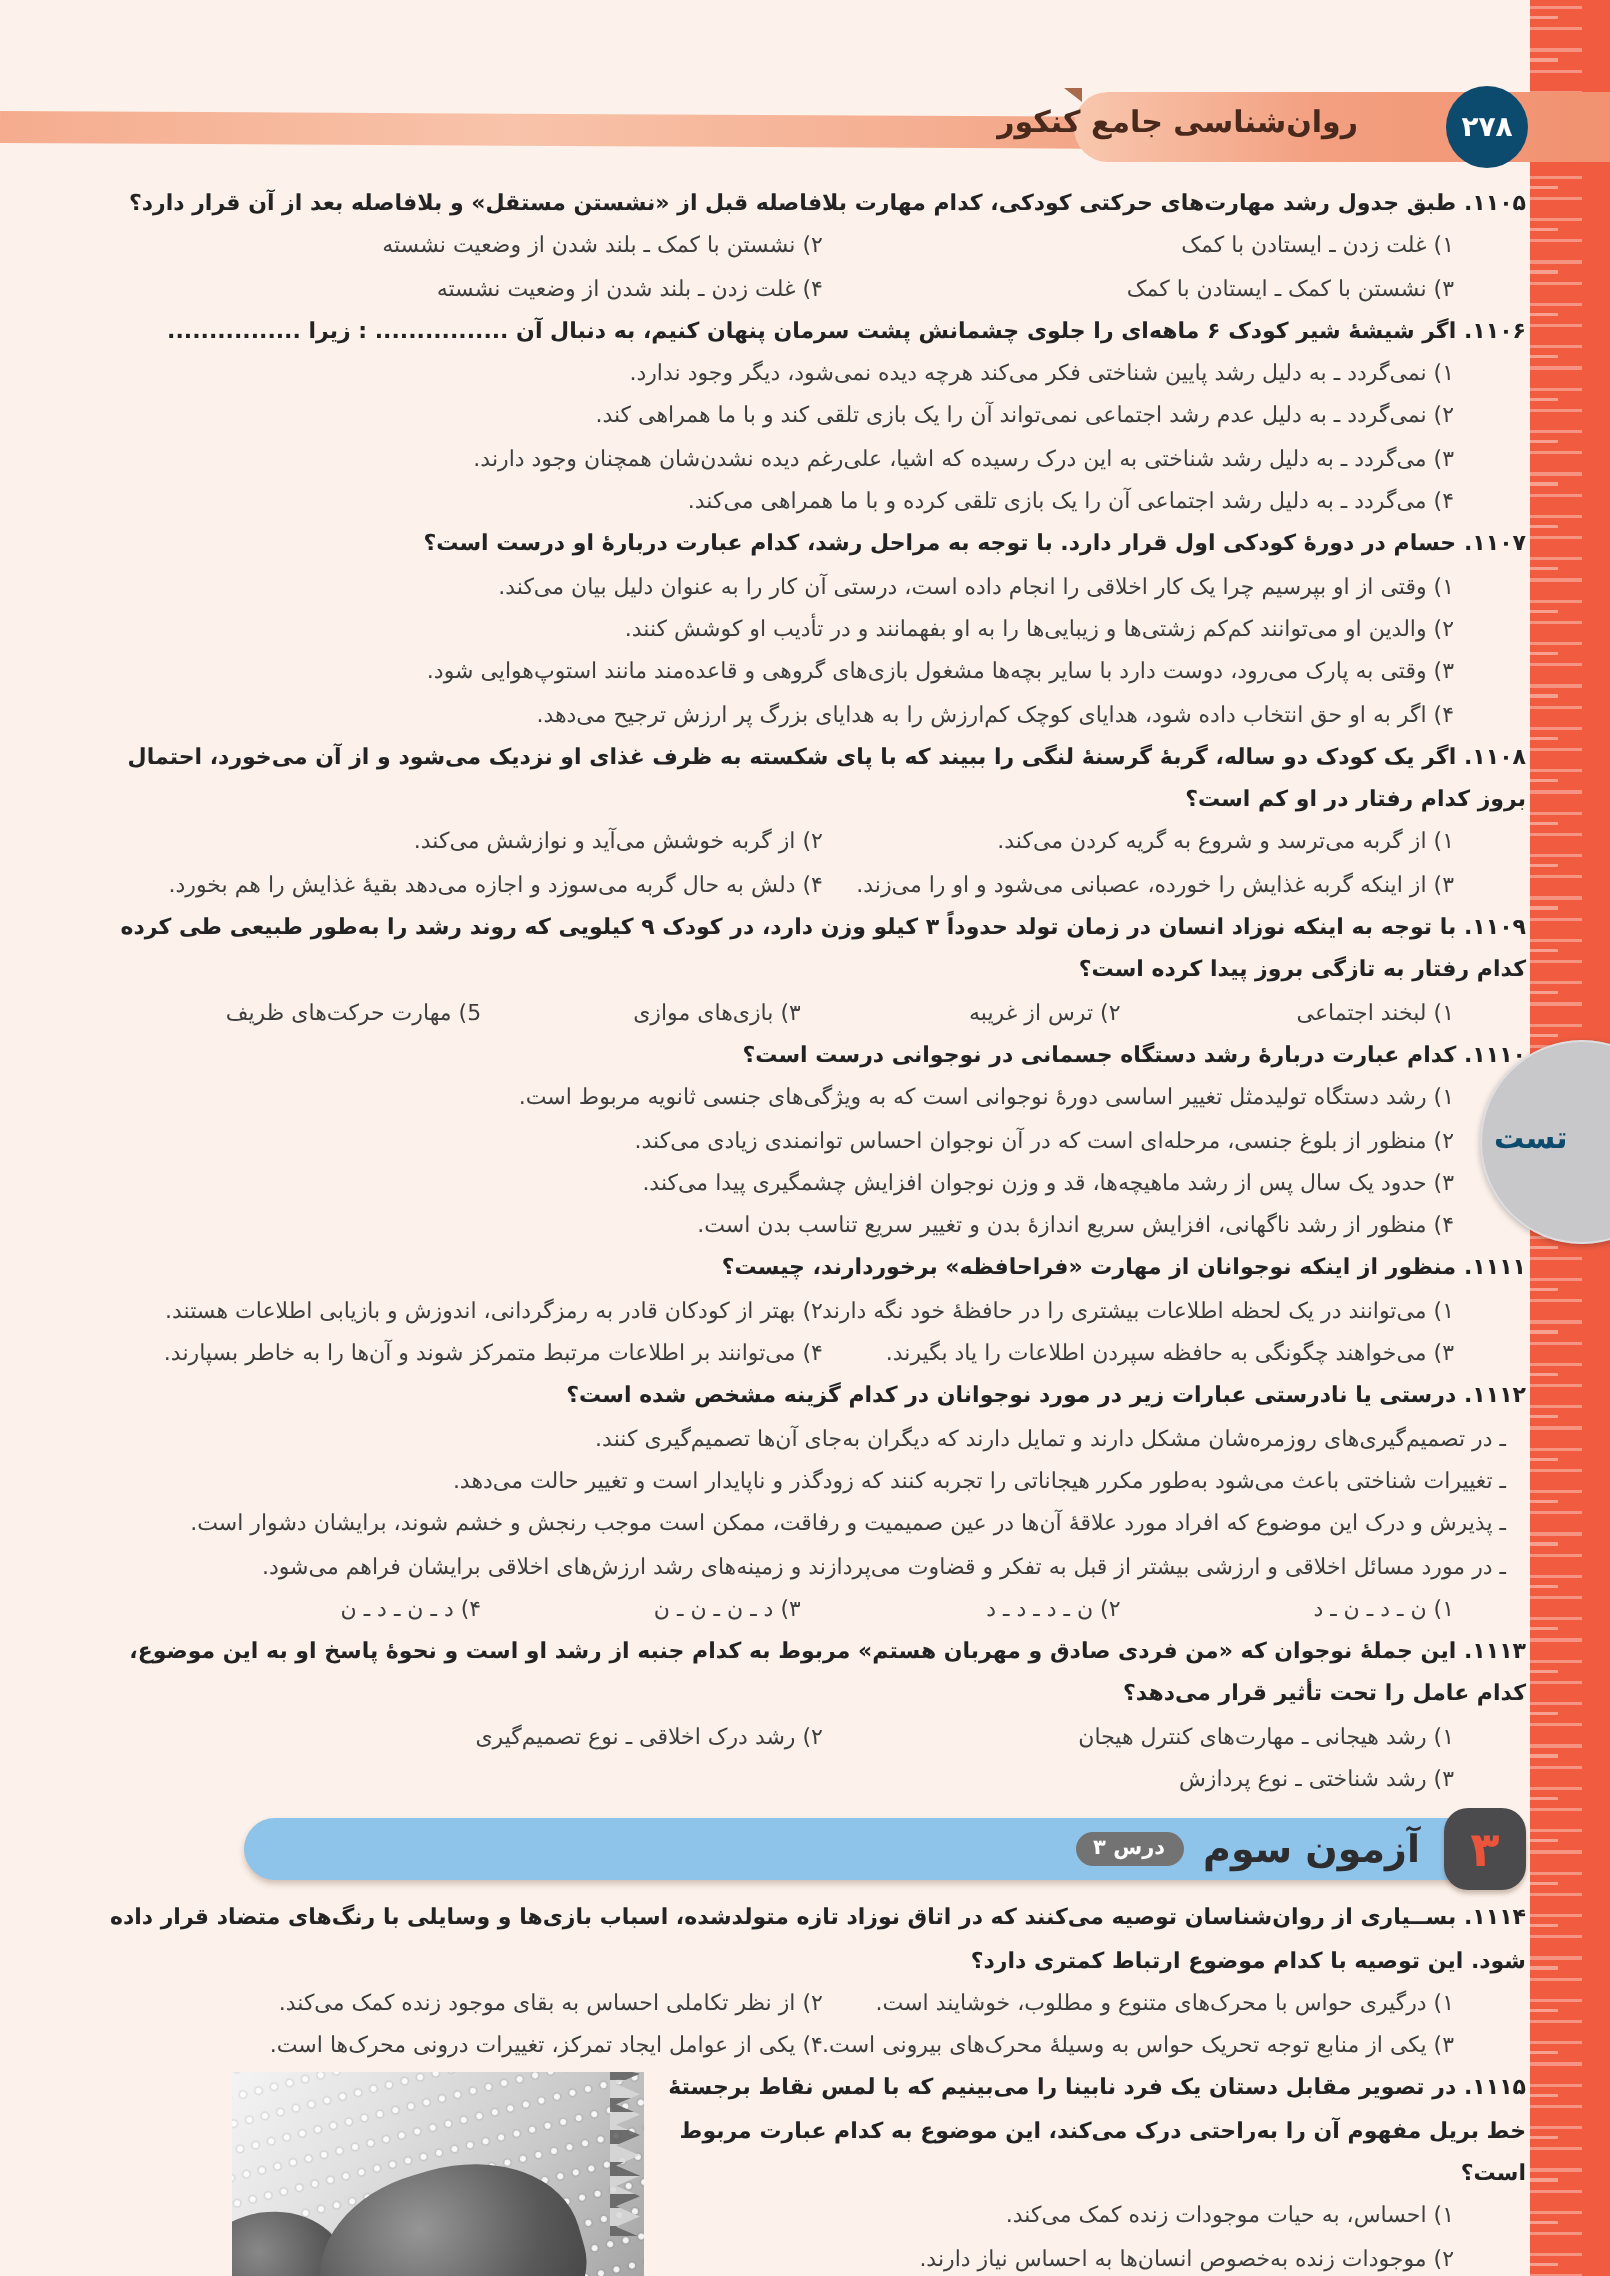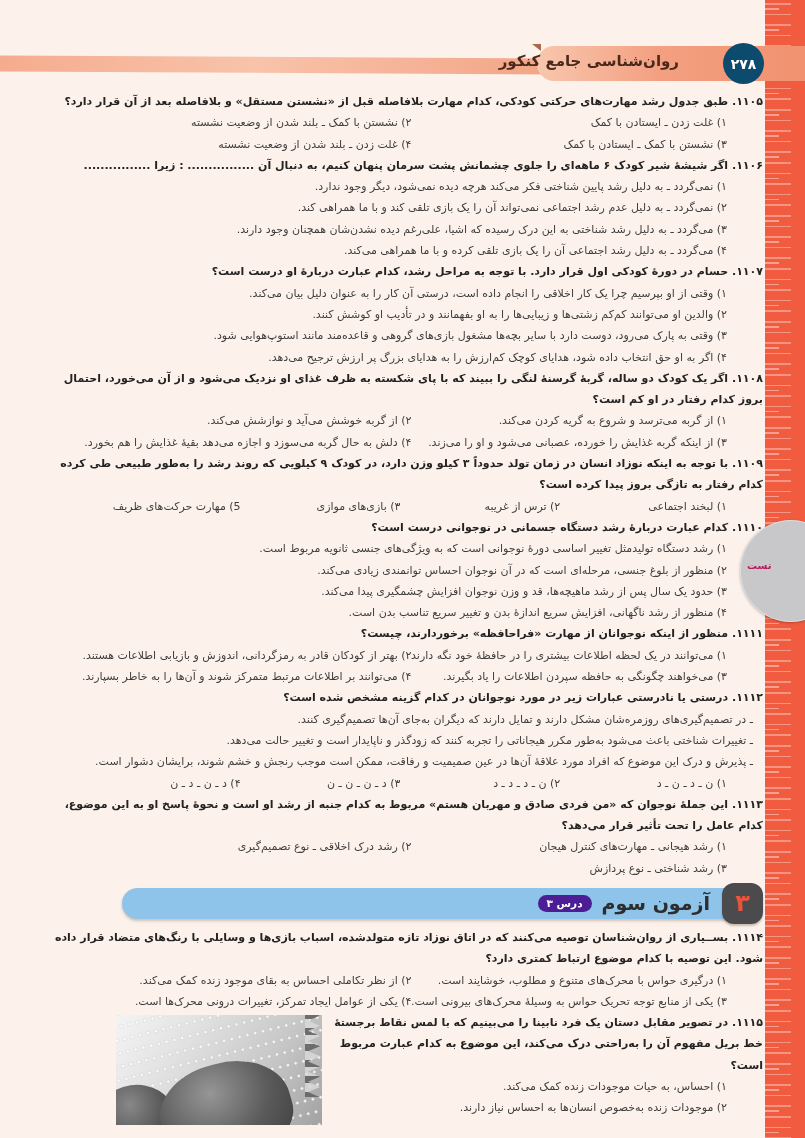--- a/index.html
+++ b/index.html
@@ -30,41 +30,41 @@
     border-style:solid; border-width:0 9px 7px 0; border-color:transparent #a96a4c transparent transparent; }
   .book-title { position:absolute; top:52px; right:126px; z-index:4;
     font-size:15px; font-weight:bold; color:#48291c; letter-spacing:0;margin-left:38px; }
   .page-circle { position:absolute; top:43px; right:41px; z-index:4; width:41px; height:41px;
     border-radius:50%; background:#0c4a6e; color:#ffffff; font-weight:bold; font-size:14px;
     display:flex; align-items:center; justify-content:center; }
 
   
   .side-tab { position:absolute; top:520px; left:740px; width:102px; height:102px; z-index:5;
     border-radius:50%; background:#c8c8cb; box-shadow:0 1px 3px rgba(0,0,0,.25), inset 0 0 0 1px rgba(255,255,255,.4); }
-  .side-tab .tab-label { position:absolute; left:7px; top:40px; font-size:10px; font-weight:bold; color:#be185d; }
+  .side-tab .tab-label { position:absolute; left:7px; top:40px; font-size:15px; font-weight:bold; color:#0c4a6e; }
 
   
   .content { position:absolute; top:91px; right:42px; left:38px; z-index:2; color:#3e3e3e; font-size:11px; }
   .q p, .q .opt, .q .stmt { line-height:21.3px; }
   .stem { font-weight:bold; color:#232323; }
   .qnum { font-weight:bold; color:#232323; }
   .opts { padding-right:36px; font-weight:normal; color:#3e3e3e; }
   .opts.grid2 { display:grid; grid-template-columns:45.8% 1fr; }
   .opts.grid4 { display:grid; grid-template-columns:24.2% 23.2% 23.2% 1fr; }
   .opt { display:block; white-space:nowrap; overflow:hidden; }
   .opts.list .opt { white-space:normal; }
   .stmts { padding-right:10px; }
 
   
   .test-bar { position:relative; height:46px; margin-top:2px; }
   .bar { position:absolute; top:7px; left:84px; right:1px; height:31px;
     background:#8ec3ea; border-radius:16px; box-shadow:0 2px 3px rgba(96,62,40,.28);
     display:flex; align-items:center; gap:10px; padding-right:52px; }
   .bar-title { font-size:19px; font-weight:bold; color:#2d2d2f; }
-  .lesson-pill { background:#4c1d95; color:#ffffff; font-size:10.5px; font-weight:bold;
+  .lesson-pill { background:#737373; color:#ffffff; font-size:10.5px; font-weight:bold;
     padding:2px 9px 3px; border-radius:9px; }
   .num-badge { position:absolute; top:2px; right:0; width:41px; height:41px;
     background:#4b4b4e; border-radius:12px; display:flex; align-items:center; justify-content:center;
     box-shadow:0 2px 2px rgba(96,62,40,.3); }
   .num-badge span { color:#e9543a; font-size:24px; font-weight:bold; line-height:1; }
 
   
   .photo { position:relative; float:left; width:206px; height:110px; margin:3px 0 4px 0;
     margin-left:78px; overflow:hidden;
     background:linear-gradient(125deg,#f4f4f4 0%, #e2e2e2 30%, #c8c8c8 65%, #a2a2a2 100%); }
@@ -167,20 +167,21 @@
       <span class="opt">۴) می‌توانند بر اطلاعات مرتبط متمرکز شوند و آن‌ها را به خاطر بسپارند.</span>
     </div>
   </div>
 
   <div class="q">
     <p class="stem"><span class="qnum">۱۱۱۲.</span> <span>درستی یا نادرستی عبارات زیر در مورد نوجوانان در کدام گزینه مشخص شده است؟</span></p>
     <div class="stmts">
       <p class="stmt">ـ در تصمیم‌گیری‌های روزمره‌شان مشکل دارند و تمایل دارند که دیگران به‌جای آن‌ها تصمیم‌گیری کنند.</p>
       <p class="stmt">ـ تغییرات شناختی باعث می‌شود به‌طور مکرر هیجاناتی را تجربه کنند که زودگذر و ناپایدار است و تغییر حالت می‌دهد.</p>
       <p class="stmt">ـ پذیرش و درک این موضوع که افراد مورد علاقهٔ آن‌ها در عین صمیمیت و رفاقت، ممکن است موجب رنجش و خشم شوند، برایشان دشوار است.</p>
+      <p class="stmt">ـ در مورد مسائل اخلاقی و ارزشی بیشتر از قبل به تفکر و قضاوت می‌پردازند و زمینه‌های رشد ارزش‌های اخلاقی برایشان فراهم می‌شود.</p>
     </div>
     <div class="opts grid4">
       <span class="opt">۱) ن ـ د ـ ن ـ د</span>
       <span class="opt">۲) ن ـ د ـ د ـ د</span>
       <span class="opt">۳) د ـ ن ـ ن ـ ن</span>
       <span class="opt">۴) د ـ ن ـ د ـ ن</span>
     </div>
   </div>
 
   <div class="q">

